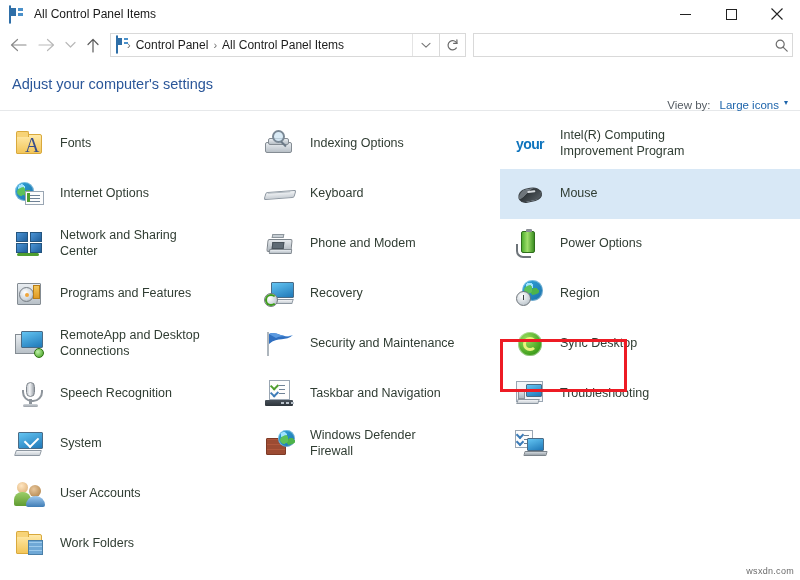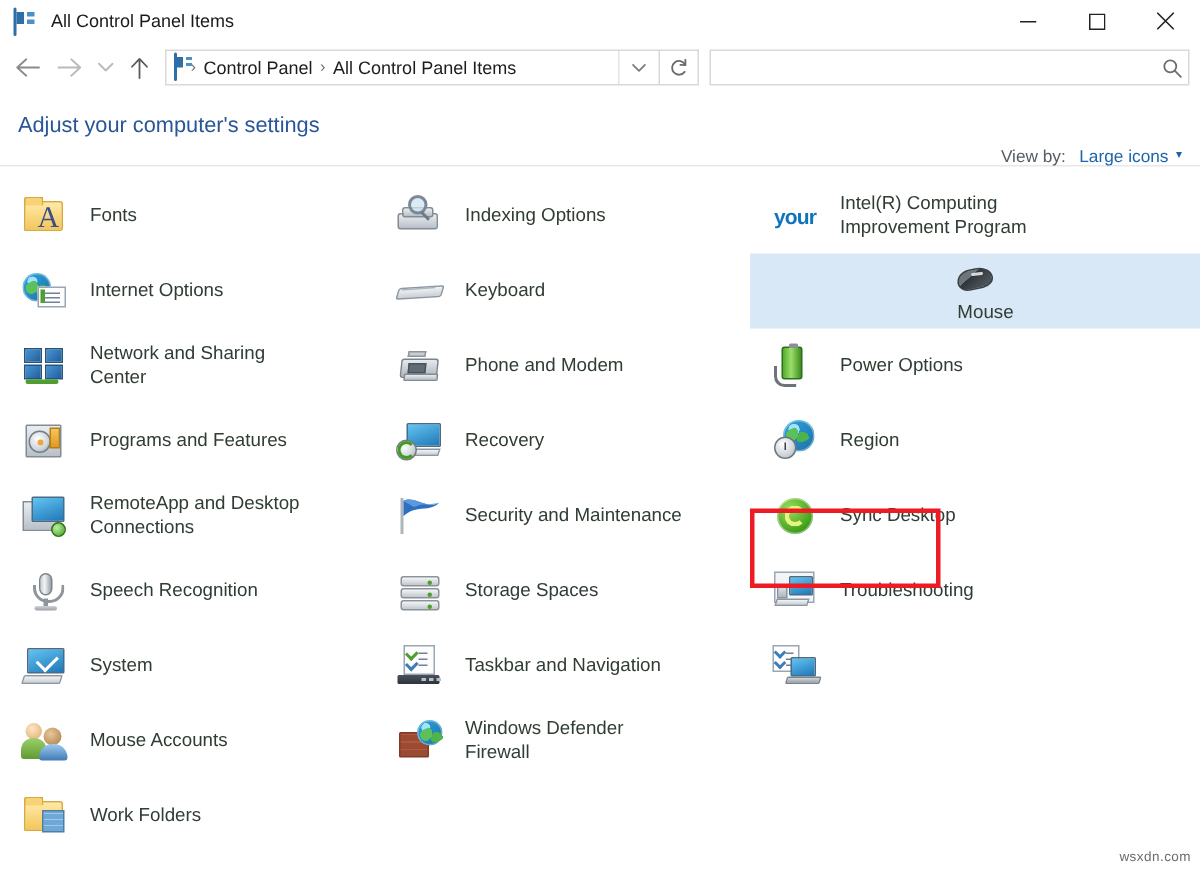--- a/index.html
+++ b/index.html
@@ -216,21 +216,21 @@
   .col-3 { flex: 1 1 auto; }
 
   .item {
     position: relative;
     height: 50px;
     display: flex;
     align-items: center;
     padding-left: 14px;
     box-sizing: border-box;
   }
-  .item.highlight { background: #d8e8f6; flex-direction: column; }
+  .item.highlight { background: #d8e8f6; }
   .item-icon {
     flex: 0 0 32px;
     width: 32px; height: 32px;
     position: relative;
     margin-right: 14px;
   }
   .item-label {
     font-size: 12.5px;
     color: #303d33;
     line-height: 1.27;
@@ -712,21 +712,21 @@
         <span class="item-label">System</span>
       </div>
 
       <div class="item">
         <span class="item-icon">
           <span class="people-a" style="left:3px;top:4px;width:11px;height:11px;background:radial-gradient(circle at 40% 35%,#ffe6c2,#d9a96c);"></span>
           <span style="position:absolute;left:0px;top:14px;width:17px;height:14px;border-radius:8px 8px 2px 2px;background:linear-gradient(#9dcf6a,#5f9b31);"></span>
           <span class="people-b" style="left:15px;top:7px;width:12px;height:12px;background:radial-gradient(circle at 40% 35%,#e9c79b,#a8793f);"></span>
           <span style="position:absolute;left:12px;top:18px;width:19px;height:11px;border-radius:9px 9px 2px 2px;background:linear-gradient(#9fc9ef,#3f7cb5);"></span>
         </span>
-        <span class="item-label">Mouse Accounts</span>
+        <span class="item-label">User Accounts</span>
       </div>
 
       <div class="item">
         <span class="item-icon">
           <span class="folder"></span>
           <span style="position:absolute;left:14px;top:12px;width:15px;height:15px;background:repeating-linear-gradient(0deg,#6fa8d6 0 3px,#9ccaec 3px 4px),repeating-linear-gradient(90deg,#6fa8d6 0 3px,#9ccaec 3px 4px);border:1px solid #4a7fa8;box-sizing:border-box;"></span>
         </span>
         <span class="item-label">Work Folders</span>
       </div>
     </div>
@@ -773,34 +773,20 @@
         <span class="item-icon">
           <span style="position:absolute;left:3px;top:4px;width:2px;height:24px;background:#aeb6bd;"></span>
           <svg class="ic" width="32" height="32" viewBox="0 0 32 32">
             <path d="M5 6 C12 2, 20 12, 29 7 C22 14, 14 8, 5 16 Z" fill="#2f6fc0"></path>
             <path d="M5 6 C12 2, 20 12, 29 7 C24 9, 18 7, 12 10 Z" fill="#5b9ae0"></path>
           </svg>
         </span>
         <span class="item-label">Security and Maintenance</span>
       </div>
 
-      <div class="item">
-        <span class="item-icon">
-          <span class="stack" style="top:6px;">
-              <i></i>
-            </span>
-          <span class="stack" style="top:14px;">
-              <i></i>
-            </span>
-          <span class="stack" style="top:22px;">
-              <i></i>
-            </span>
-        </span>
-        <span class="item-label">Storage Spaces</span>
-      </div>
 
       <div class="item">
         <span class="item-icon">
           <span class="paper" style="left:5px;top:2px;width:21px;height:20px;">
             <i style="top:4px;left:9px;right:4px"></i>
               <i style="top:8px;left:9px;right:4px"></i>
               <i style="top:12px;left:9px;right:4px"></i>
           </span>
           <span style="position:absolute;left:7px;top:5px;width:5px;height:4px;border-left:2px solid #4f9e2f;border-bottom:2px solid #4f9e2f;transform:rotate(-45deg);"></span>
           <span style="position:absolute;left:7px;top:12px;width:5px;height:4px;border-left:2px solid #3d7cb8;border-bottom:2px solid #3d7cb8;transform:rotate(-45deg);"></span>

